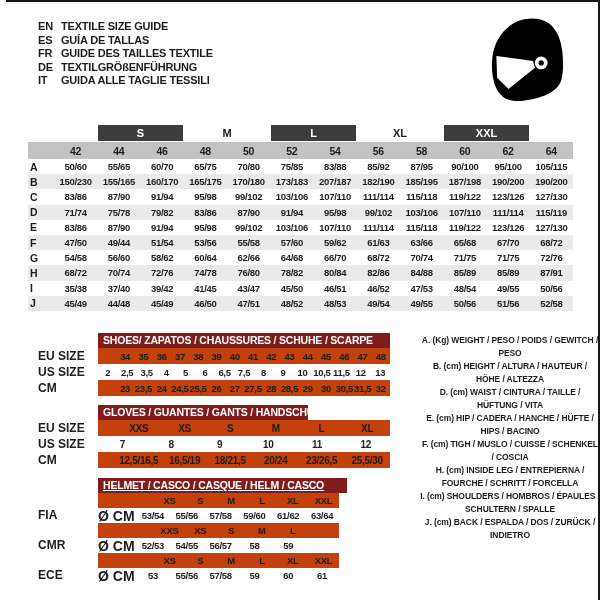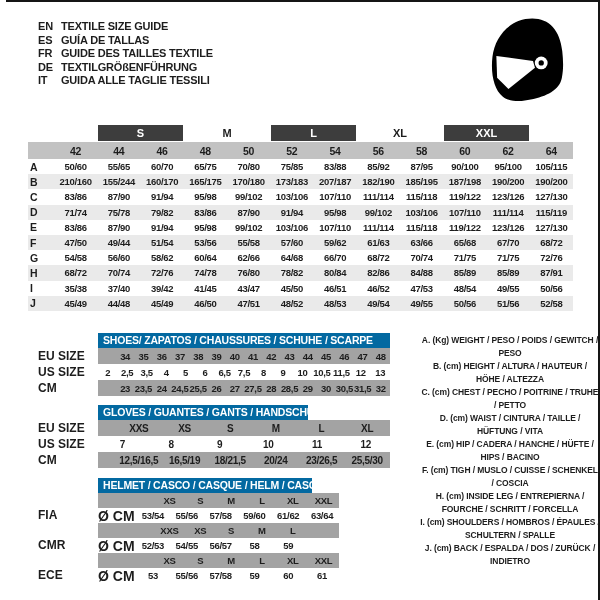--- a/index.html
+++ b/index.html
@@ -31,27 +31,27 @@
   .sub{position:absolute;display:flex;}
   .shoes{left:30px;top:333px;}
   .gloves{left:30px;top:405px;}
   .helm{left:30px;top:478px;}
   .sub-labels{width:68px;flex:none;}
   .slabel{height:16px;line-height:16px;font-weight:bold;font-size:12px;padding-left:8px;}
   .slabel:first-child{height:15px;}
   .helm .slabel{height:15px;line-height:15px;}
   .sub-content{width:292px;}
   .helm .sub-content{width:241px;}
-  .bar{height:15px;line-height:15px;background:#0369a1;color:#fff;font-weight:bold;font-size:10.5px;
+  .bar{height:15px;line-height:15px;background:#7f1d1d;color:#fff;font-weight:bold;font-size:10.5px;
        padding-left:5px;letter-spacing:-0.2px;white-space:nowrap;box-sizing:border-box;}
   .gloves .bar{width:210px;}
-  .helm .bar{width:214px;}
+  .helm .bar{width:249px;text-decoration:underline;}
   .srow{display:flex;height:16px;align-items:center;}
   .helm .srow{height:15px;}
-  .srow.shaded{background:#a3a3a3;padding-left:18px;}
+  .srow.shaded{background:#c2410c;padding-left:18px;}
   .scell{flex:1 1 0;text-align:center;font-weight:bold;font-size:9.5px;letter-spacing:-0.3px;white-space:nowrap;}
   .gloves .scell{font-size:10px;}
   .ucell{width:38px;flex:none;font-weight:bold;font-size:14px;}
 
   
   .legend{position:absolute;left:420px;top:334px;width:180px;text-align:center;}
   .litem{font-weight:bold;font-size:8.5px;line-height:13px;letter-spacing:-0.1px;}
 </style>
 </head>
 <body>
@@ -128,22 +128,22 @@
         <div class="vcell">75/85</div>
         <div class="vcell">83/88</div>
         <div class="vcell">85/92</div>
         <div class="vcell">87/95</div>
         <div class="vcell">90/100</div>
         <div class="vcell">95/100</div>
         <div class="vcell">105/115</div>
       </div>
       <div class="trow drow shaded">
         <div class="lcell">B</div>
-        <div class="vcell">210/160</div>
-        <div class="vcell">155/244</div>
+        <div class="vcell">150/230</div>
+        <div class="vcell">155/165</div>
         <div class="vcell">160/170</div>
         <div class="vcell">165/175</div>
         <div class="vcell">170/180</div>
         <div class="vcell">173/183</div>
         <div class="vcell">207/187</div>
         <div class="vcell">182/190</div>
         <div class="vcell">185/195</div>
         <div class="vcell">187/198</div>
         <div class="vcell">190/200</div>
         <div class="vcell">190/200</div>
@@ -440,21 +440,20 @@
             <div class="scell">60</div>
             <div class="scell">61</div>
           </div>
         </div>
     </div>
   </div>
 
   <div class="legend">
       <div class="litem">A. (Kg) WEIGHT / PESO / POIDS / GEWITCH / PESO</div>
       <div class="litem">B. (cm) HEIGHT / ALTURA / HAUTEUR / HÖHE / ALTEZZA</div>
-      <div class="litem">C. (cm) CHEST / PECHO / POITRINE / TRUHE / PETTO</div>
       <div class="litem">D. (cm) WAIST / CINTURA / TAILLE / HÜFTUNG / VITA</div>
       <div class="litem">E. (cm) HIP / CADERA / HANCHE / HÜFTE / HIPS /  BACINO</div>
       <div class="litem">F. (cm) TIGH / MUSLO / CUISSE / SCHENKEL / COSCIA</div>
       <div class="litem">H. (cm) INSIDE LEG / ENTREPIERNA / FOURCHE / SCHRITT / FORCELLA</div>
       <div class="litem">I.  (cm) SHOULDERS / HOMBROS / ÉPAULES / SCHULTERN / SPALLE</div>
       <div class="litem">J. (cm) BACK / ESPALDA / DOS / ZURÜCK / INDIETRO</div>
     </div>
 </div>
 
 </body></html>

